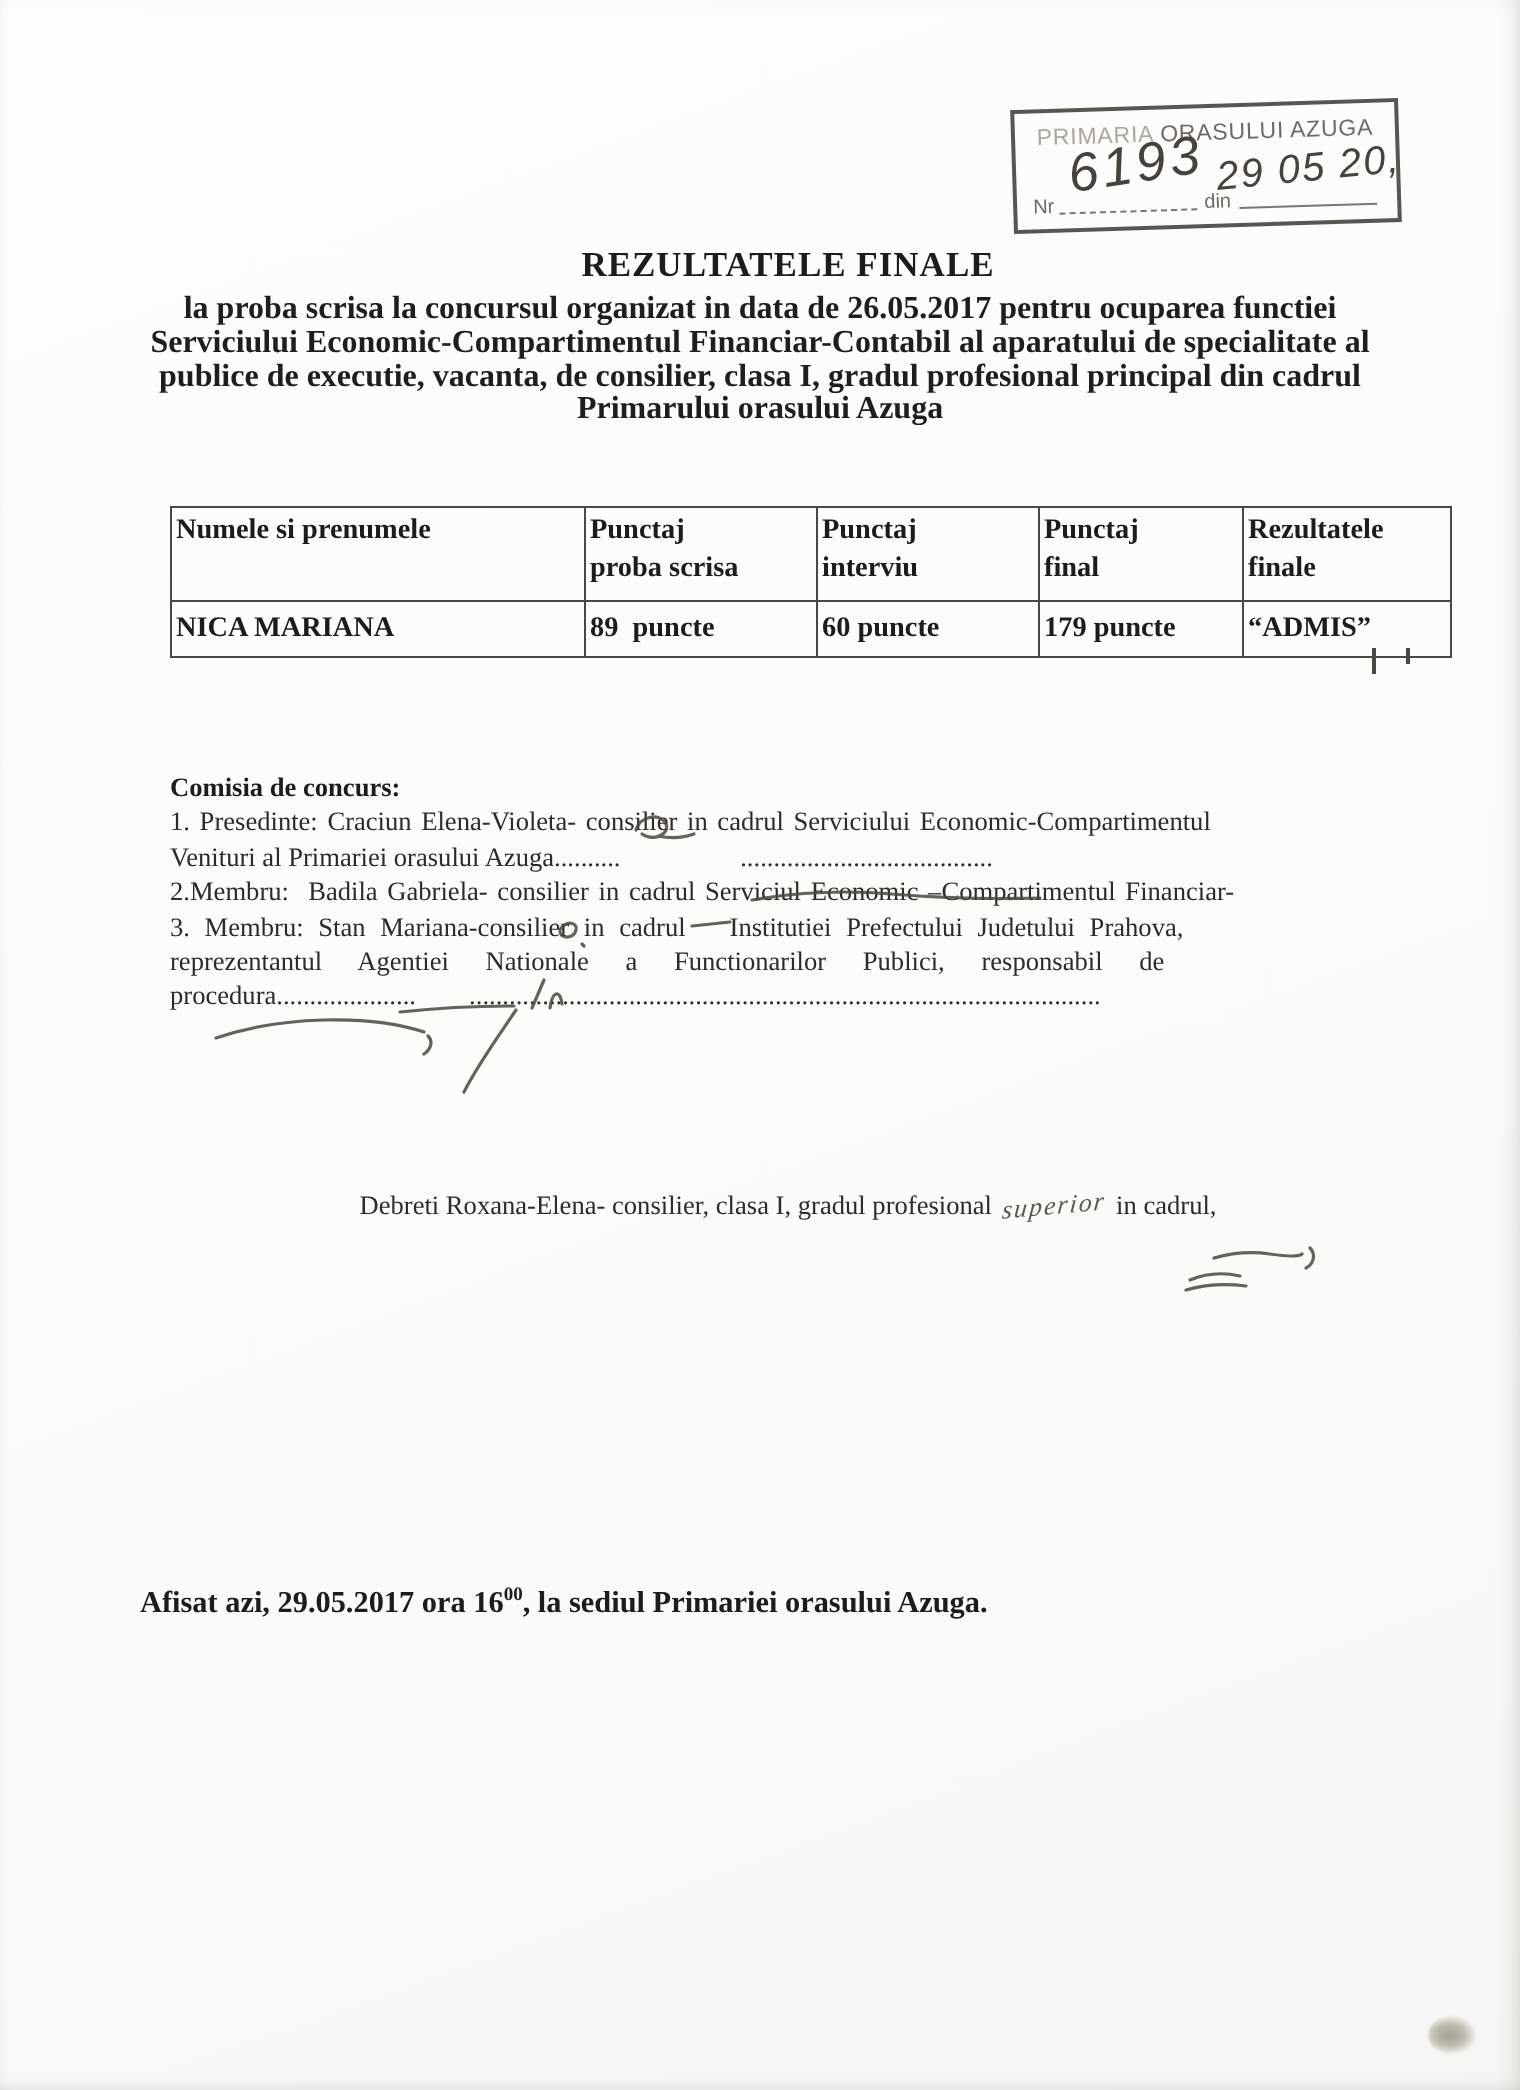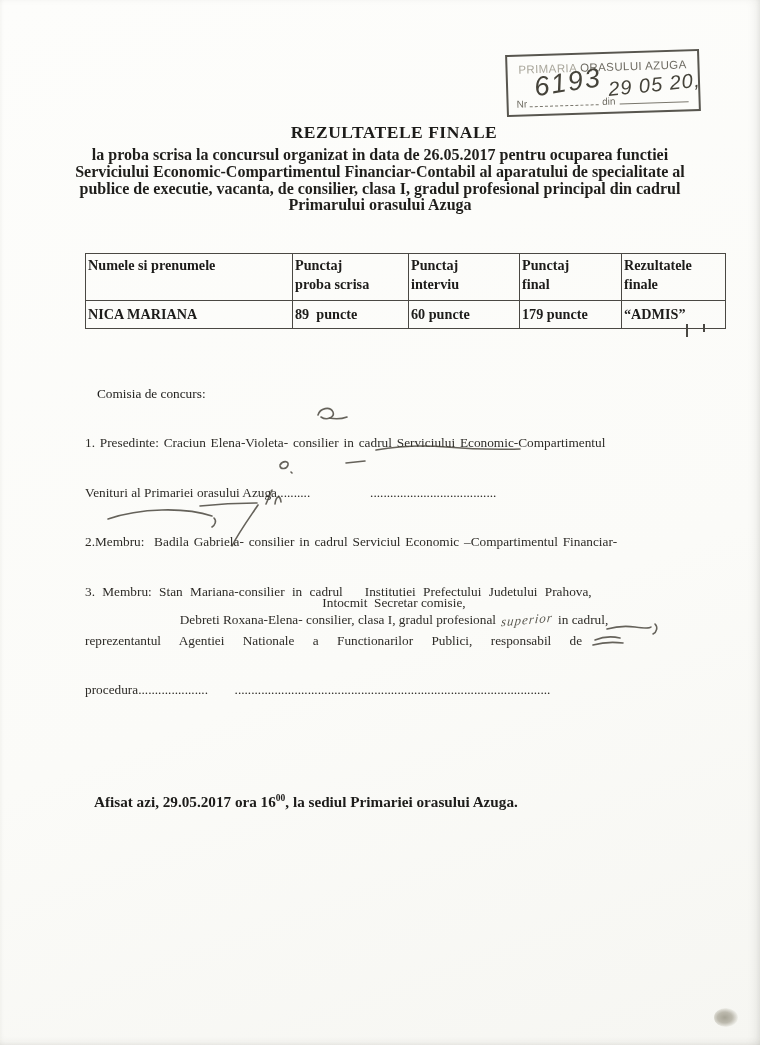--- a/index.html
+++ b/index.html
@@ -32,31 +32,31 @@
   .results-table{position:absolute;left:85px;top:253px;border-collapse:collapse;table-layout:fixed;}
   .results-table th,.results-table td{border:1.6px solid #4a4843;font-size:14.2px;font-weight:bold;color:#1d1c1a;text-align:left;white-space:pre-line;padding:0 2px;}
   .results-table th{height:44px;vertical-align:top;padding-top:2px;line-height:1.35;}
   .results-table td{height:27px;vertical-align:middle;white-space:pre;}
   .c1{width:202px;} .c2{width:111px;} .c3{width:106px;} .c4{width:97px;} .c5{width:99px;}
   .table-tail{position:absolute;background:#4a4843;width:1.6px;}
   .tail1{left:686px;top:324px;height:13px;}
   .tail2{left:703px;top:324px;height:8px;}
   
   .commission{position:absolute;left:85px;top:385px;width:618px;font-size:13.3px;line-height:17.4px;}
-  .commission-heading{font-weight:normal;color:#1d1c1a;margin-left:12px;}
-  .cline{white-space:pre-wrap;color:#2d2b27;margin-top:32px;}
+  .commission-heading{font-weight:bold;color:#1d1c1a;}
+  .cline{white-space:pre-wrap;color:#2d2b27;}
   .ws-a{word-spacing:1.5px;}
   .ws-b{word-spacing:4px;}
   .ws-c{word-spacing:15px;}
   
   .made-by{position:absolute;left:85px;top:594px;width:618px;font-size:13.3px;line-height:17.2px;text-align:center;color:#2d2b27;}
   .made-by div{white-space:pre-wrap;}
   .hand-word{display:inline-block;font-style:italic;transform:rotate(-5deg) skewX(-10deg);color:#3d3b32;font-size:13px;margin:0 5px;opacity:.85;letter-spacing:1px;}
   
-  .afisat{position:absolute;left:94px;top:793px;font-size:15.2px;font-weight:bold;color:#1d1c1a;}
+  .afisat{position:absolute;left:70px;top:793px;font-size:15.2px;font-weight:bold;color:#1d1c1a;}
   .afisat sup{font-size:9.5px;vertical-align:super;}
   
   .ink{position:absolute;left:0;top:0;pointer-events:none;}
   .ink path{fill:none;stroke:#4a473e;stroke-width:1.6;stroke-linecap:round;opacity:.85;}
   
   .smudge{position:absolute;left:714px;top:1008px;width:24px;height:19px;border-radius:50%;
     background:radial-gradient(ellipse at 45% 50%, #85816f 0%, #a5a192 40%, rgba(190,187,175,0) 75%);
     filter:blur(.6px);opacity:.7;}
 </style>
 </head>
@@ -113,21 +113,20 @@
     <div class="commission-heading">Comisia de concurs:</div>
     <div class="cline ws-a">1. Presedinte: Craciun Elena-Violeta- consilier in cadrul Serviciului Economic-Compartimentul</div>
     <div class="cline">Venituri al Primariei orasului Azuga..........                  ......................................</div>
     <div class="cline ws-a">2.Membru:  Badila Gabriela- consilier in cadrul Serviciul Economic –Compartimentul Financiar-</div>
     <div class="cline ws-b">3. Membru: Stan Mariana-consilier in cadrul   Institutiei Prefectului Judetului Prahova,</div>
     <div class="cline ws-c">reprezentantul Agentiei Nationale a Functionarilor Publici, responsabil de</div>
     <div class="cline">procedura.....................        ...............................................................................................</div>
   </div>
 
   <div class="made-by">
-    <div>Intocmit  Secretar comisie,</div>
     <div><span>Debreti Roxana-Elena- consilier, clasa I, gradul profesional</span><span class="hand-word">superior</span><span>in cadrul,</span></div>
   </div>
 
   <div class="afisat"><span>Afisat azi, 29.05.2017 ora 16</span><sup>00</sup><span>, la sediul Primariei orasului Azuga.</span></div>
 
   <svg class="ink" width="760" height="1045" viewBox="0 0 760 1045">
     <path d="M318,415 c2,-7 12,-9 15,-3 c2,5 -6,9 -12,5 m8,1 q10,2 18,-1"></path>
     <path d="M376,450 q35,-6 70,-3 t74,2"></path>
     <path d="M280,465 c3,-5 9,-4 8,0 c-1,4 -7,5 -8,1 m11,6 l1,1"></path>
     <path d="M346,463 l19,-2"></path>

